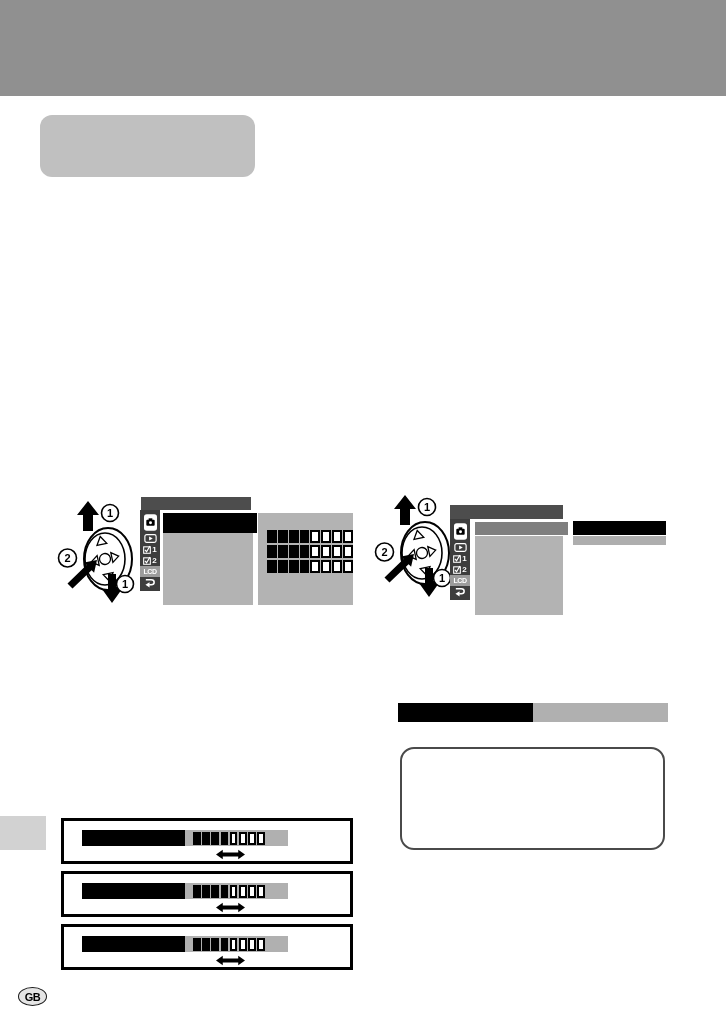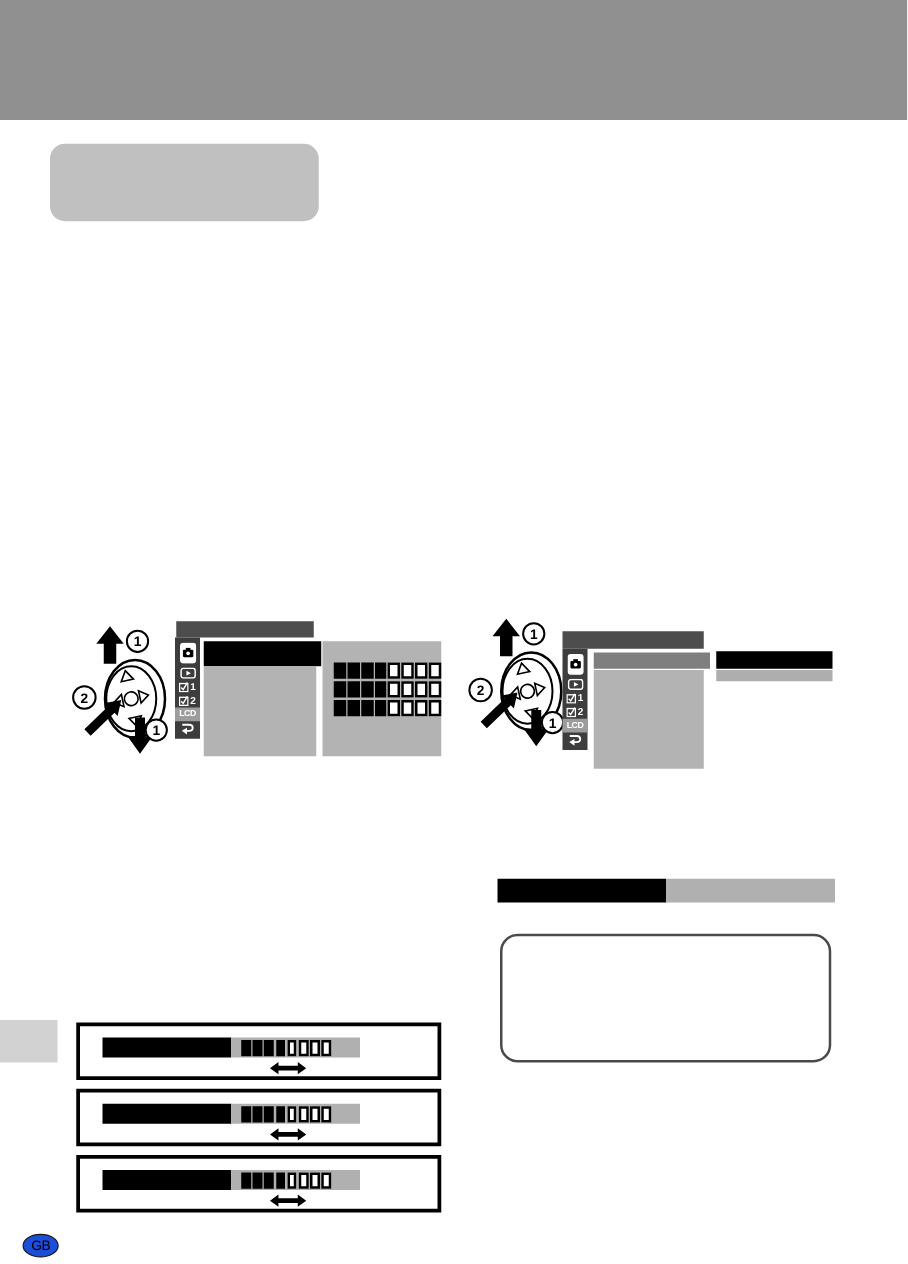--- a/index.html
+++ b/index.html
@@ -59,22 +59,22 @@
   
   .margin-tab{left:0;top:816px;width:46px;height:34px;background:var(--margin_tab,#d2d2d2);}
   .setting-box{left:61px;width:286px;height:40px;border:3px solid #000;background:#fff;}
   .box-1{top:818px;} .box-2{top:871px;} .box-3{top:924px;}
   .sb-label{position:absolute;left:18px;top:9px;width:103px;height:16px;background:#000;}
   .sb-level{position:absolute;left:121px;top:9px;width:103px;height:16px;background:var(--level_gray,#b0b0b0);
     display:flex;align-items:center;padding-left:8px;box-sizing:border-box;}
   .sb-arrow{position:absolute;left:152px;top:28px;width:29px;height:11px;}
 
   .gb-badge{left:18px;top:987px;width:29px;height:19px;border:1.7px solid #1a1a1a;border-radius:50%;
-    display:flex;align-items:center;justify-content:center;font-size:11px;font-weight:normal;
-    letter-spacing:-0.5px;box-sizing:border-box;background:#1d4ed8;}
+    display:flex;align-items:center;justify-content:center;font-size:11px;font-weight:bold;
+    letter-spacing:-0.5px;box-sizing:border-box;background:#e5e5e5;}
 
   svg{display:block;}
   .navpad-svg text{font-family:"Liberation Sans",sans-serif;font-weight:bold;font-size:11px;}
 </style>
 </head>
 <body>
 
 <div class="page">
 
   <div class="abs header-bar"></div>

